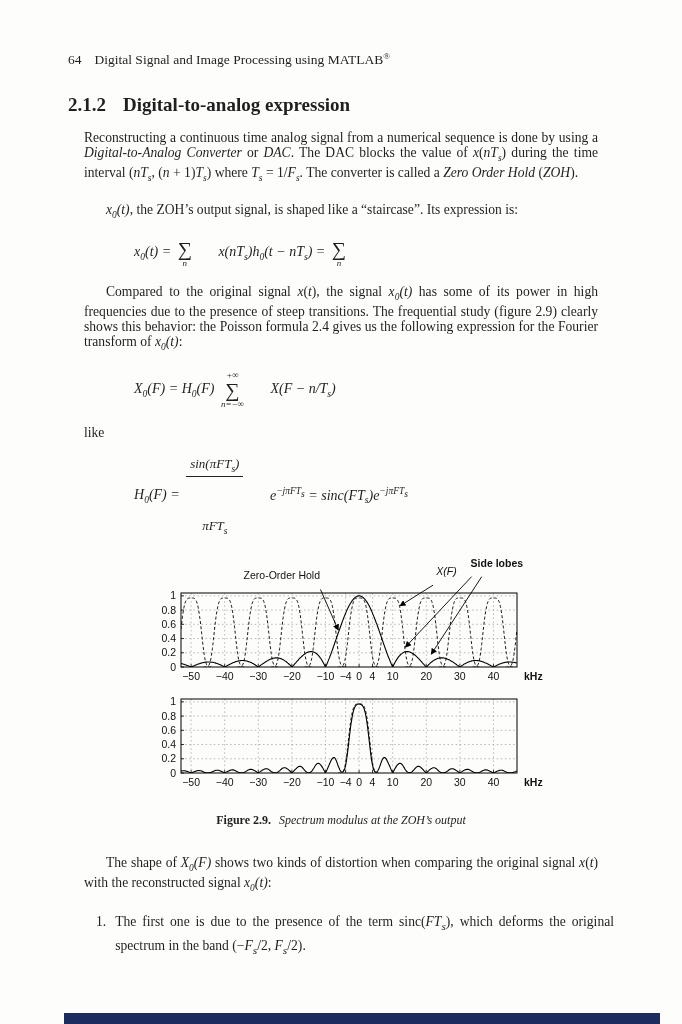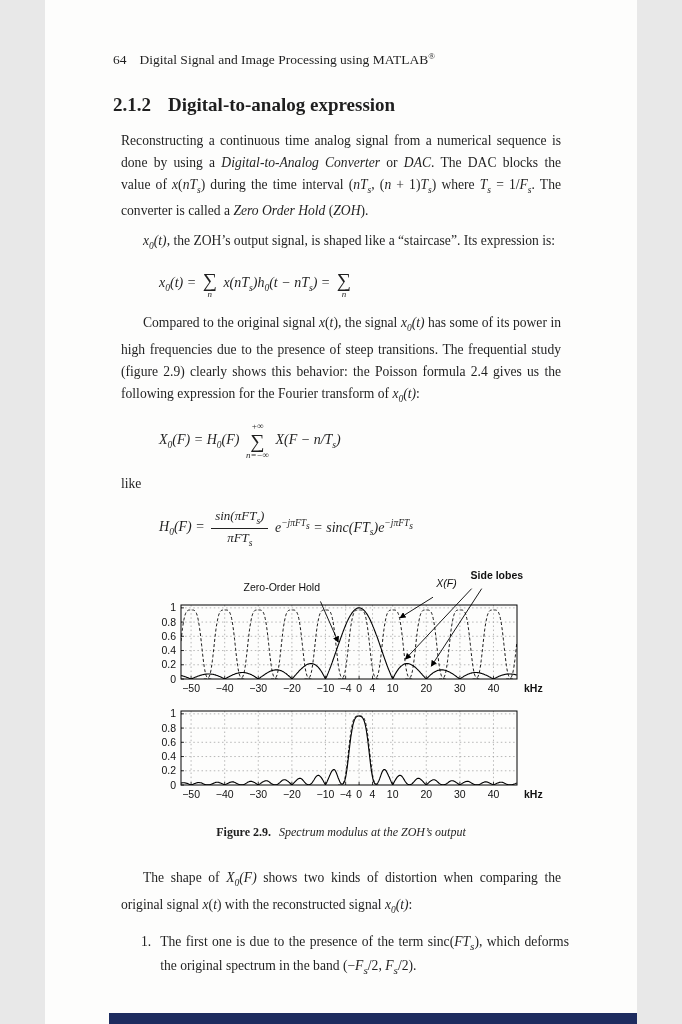--- a/index.html
+++ b/index.html
@@ -1,46 +1,46 @@
 <!DOCTYPE html>
 <html><head>
 <meta charset="utf-8">
 <style>
   html,body{margin:0;padding:0;background:#e8e8e8;}
   .page{
     position:relative;
-    width:592px;height:1024px;
+    width:682px;height:1024px;
     background:#fdfdfc;
     margin:0 auto;
     overflow:hidden;
     font-family:"Liberation Serif","DejaVu Serif",serif;
     color:#1f1f1f;
     box-sizing:border-box;
     padding:0 68px;
   }
   .running-head{margin-top:50px;font-size:13.5px;}
   .running-head .pagenum{margin-right:13px;}
   .running-head sup{font-size:9px;}
   .section{margin:26px 0 0;font-size:19px;font-weight:bold;display:flex;gap:17px;}
-  p.body{margin:8px;font-size:13.6px;line-height:22px;text-align:justify;}
+  p.body{margin:16px;font-size:13.6px;line-height:15px;text-align:justify;}
   p.mt{margin-top:14px;}
   p.indent{text-indent:22px;}
   .equation{
     margin:13px 0 13px 46px;
     font-size:14px;font-style:italic;
     display:flex;align-items:center;flex-wrap:wrap;
     line-height:1.2;
   }
   .equation sub,.body sub{font-size:9.5px;}
   .equation sup,.body sup{font-size:9.5px;}
-  .mtext{vertical-align:middle;white-space:pre-wrap;}
+  .mtext{vertical-align:middle;white-space:pre-wrap;margin-left:20px;}
   .sum{display:inline-flex;flex-direction:column;align-items:center;vertical-align:middle;font-style:normal;line-height:1;margin:0 3px;}
   .sum .lim{font-size:9px;font-style:italic;}
   .sum .sigma{font-size:20px;}
-  .frac{display:inline-flex;flex-direction:column;align-items:center;vertical-align:middle;text-align:center;font-size:13px;line-height:1.3;margin:0 3px;}
+  .frac{display:inline-flex;flex-direction:column;align-items:center;vertical-align:middle;text-align:center;font-size:13px;line-height:1.3;margin:0 3px;gap:40px;}
   .frac .num{border-bottom:1px solid #222;padding:0 4px 1px;}
   .frac .den{padding-top:1px;text-align:right;}
   figure.figure{margin:22px 0 0;padding:0;text-align:center;}
   .chart{display:block;margin:0 auto;line-height:0;}
   .chart svg text{font-family:"Liberation Sans","DejaVu Sans",sans-serif;fill:#111;}
   figcaption.caption{margin-top:16px;font-size:12px;line-height:1.3;text-align:center;font-family:"Liberation Serif",serif;}
   .cap-label{font-weight:bold;}
   .cap-text{font-style:italic;margin-left:8px;}
   .list-item{display:flex;gap:9px;margin:12px 0 0 28px;font-size:13.6px;line-height:19px;}
   .list-item .item-text{text-align:justify;}

